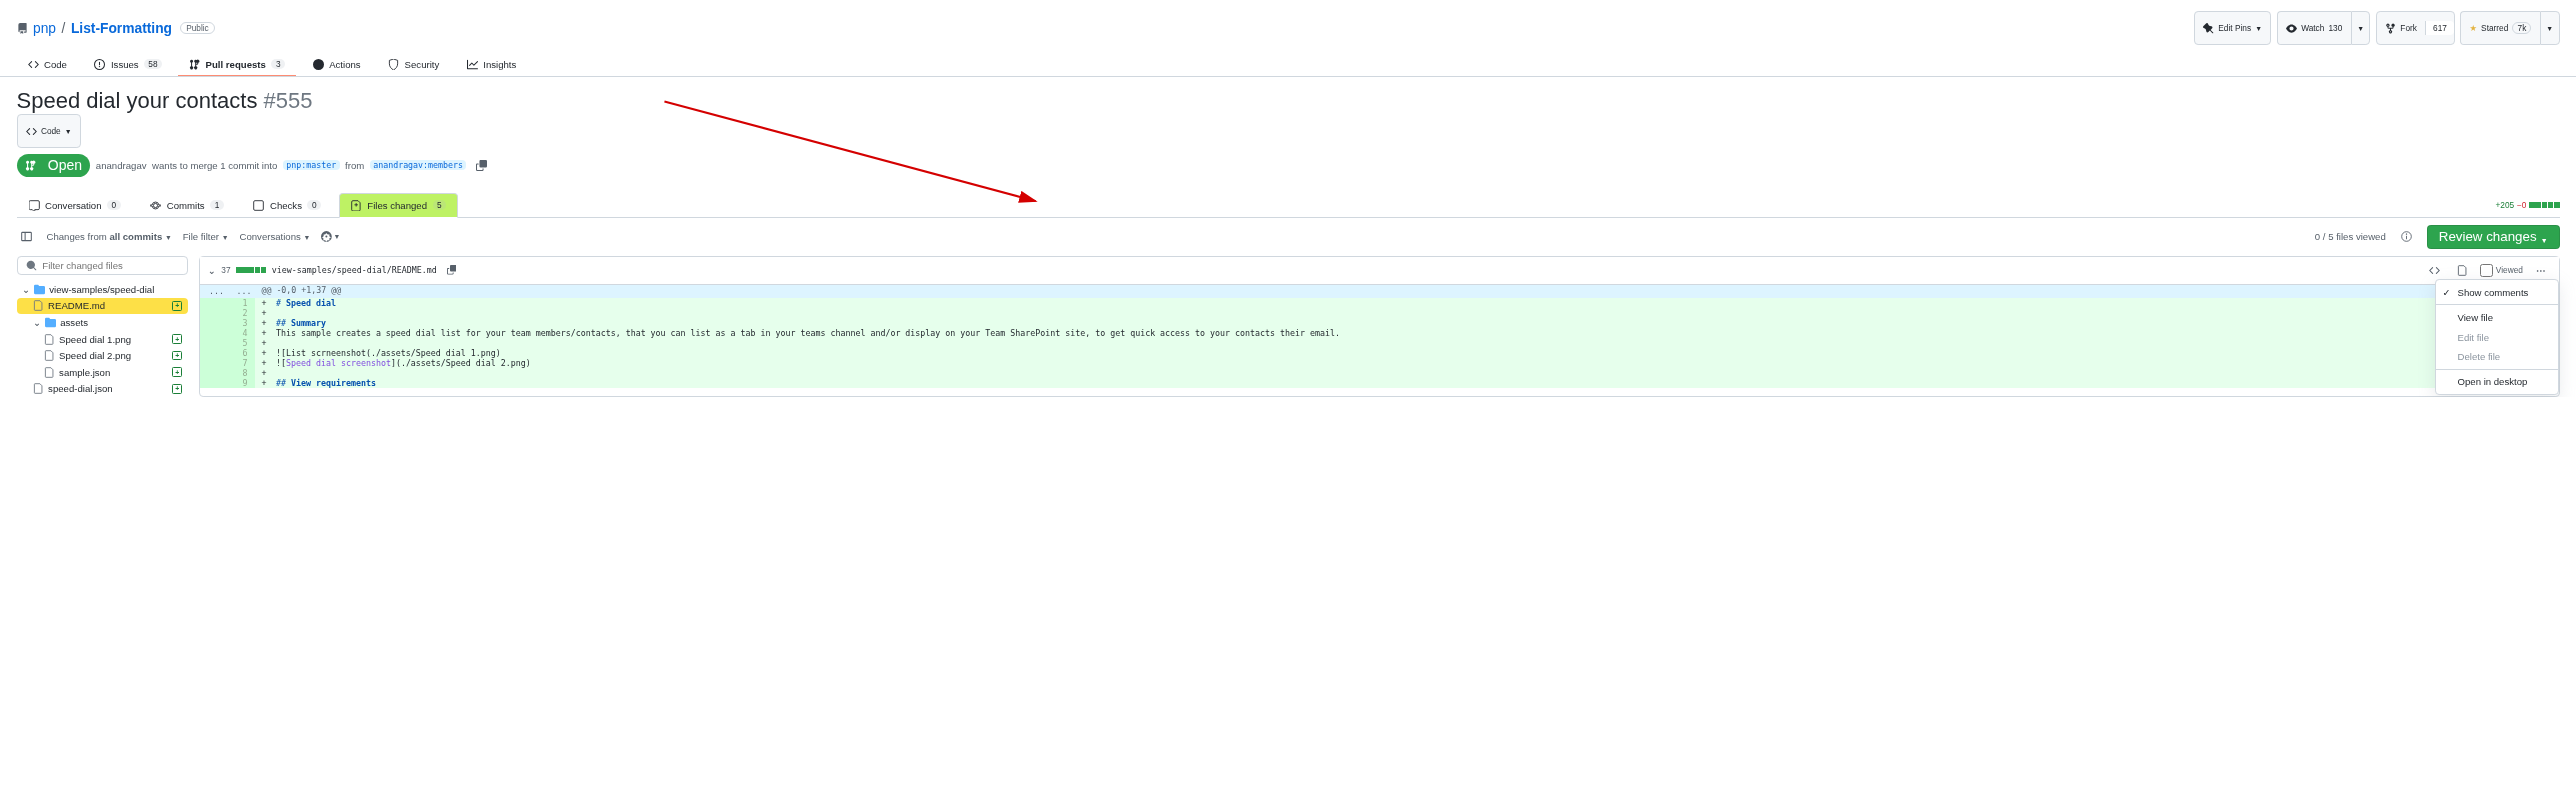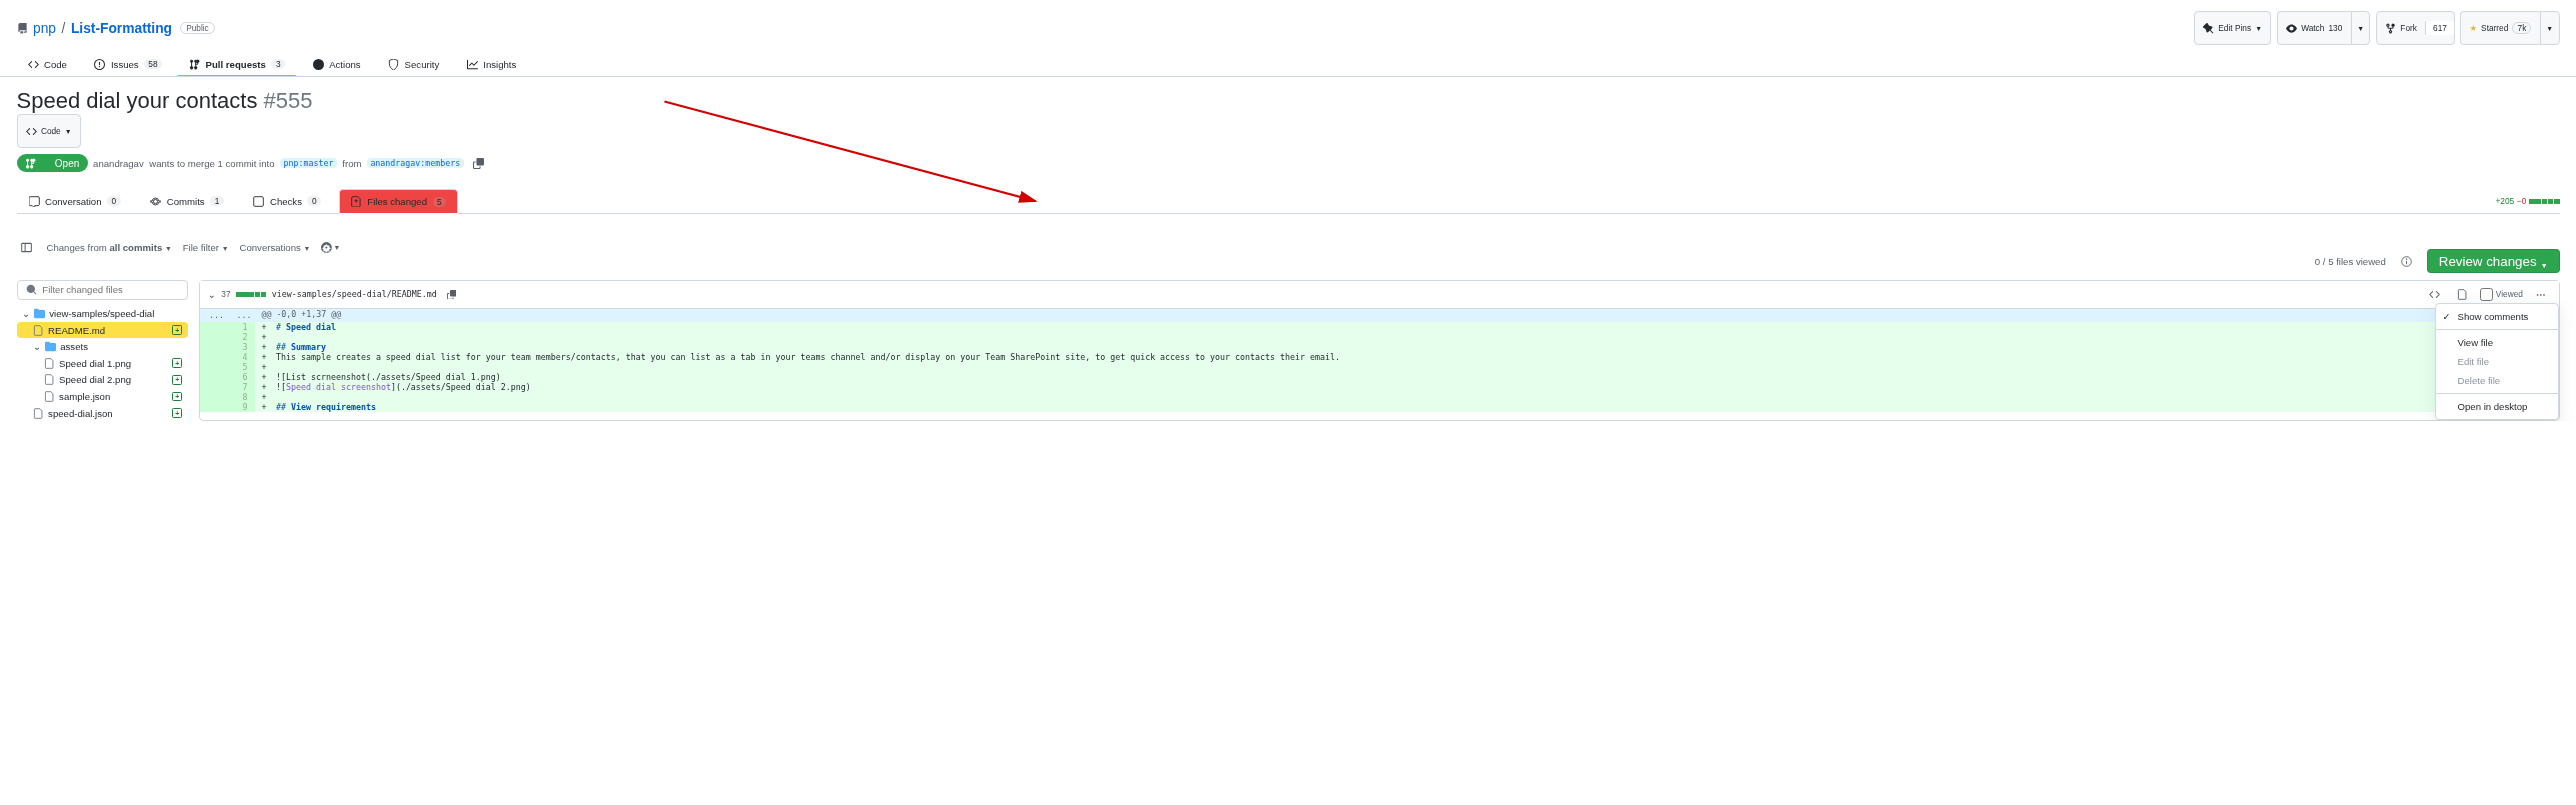--- a/index.html
+++ b/index.html
@@ -25,38 +25,38 @@
 .repo-nav .tab { display: inline-flex; align-items: center; gap: 5.5px; padding: 5.5px 11px; color: #24292f; border-bottom: 1.4px solid transparent; }
 .repo-nav .tab.selected { border-bottom-color: #fd8c73; font-weight: 600; }
 .counter { background: #afb8c133; border-radius: 2em; padding: 0 4.1px; font-size: 8.3px; min-width: 13.8px; text-align: center; color: #24292f; font-weight: 400; }
 
 
 .pr-wrap { padding: 11px 16.5px 0 16.5px; }
 .pr-top { display: flex; justify-content: space-between; align-items: flex-start; flex-direction: column; }
 .pr-title { font-size: 22px; font-weight: 400; }
 .pr-title .num { color: #6e7781; font-weight: 300; }
 .pr-meta { display: flex; align-items: center; gap: 5.5px; margin-top: 5.5px; color: #57606a; }
-.state-open { background: #2da44e; color: #fff; border-radius: 2em; padding: 3.4px 8.3px; font-weight: 500; display: inline-flex; align-items: center; gap: 19px; font-size: 10px; }
+.state-open { background: #2da44e; color: #fff; border-radius: 2em; padding: 3.4px 8.3px; font-weight: 500; display: inline-flex; align-items: center; gap: 12px; font-size: 14px; }
 .branch { background: #ddf4ff; color: #0969da; border-radius: 4.1px; padding: 0 3.4px; font-family: ui-monospace, monospace; font-size: 8.3px; }
 
 
 .pr-tabs { display: flex; gap: 5.5px; border-bottom: 0.7px solid #d0d7de; margin-top: 16.5px; justify-content: space-between; }
 .pr-tabs-left { display: flex; gap: 5.5px; }
 .pr-tabs .tab { display: inline-flex; align-items: center; gap: 5.5px; padding: 5.5px 11px; border: 0.7px solid transparent; border-radius: 4.1px 4.1px 0 0; }
-.pr-tabs .tab.selected { border-color: #d0d7de; border-bottom-color: #fff; background: #ef4444; margin-bottom: -0.7px; }
+.pr-tabs .tab.selected { border-color: #d0d7de; border-bottom-color: #fff; background: #bef264; margin-bottom: -0.7px; }
 .diffstat { display: flex; align-items: center; gap: 2.8px; padding: 5.5px 0; font-size: 8.3px; }
 .add { color: #1a7f37; }
 .del { color: #cf222e; }
 .blocks { display: inline-flex; gap: 0.7px; }
 .blocks span { width: 5.5px; height: 5.5px; background: #2da44e; }
 
 
 .toolbar { display: flex; justify-content: space-between; align-items: center; padding: 6.9px 16.5px; }
 .toolbar-left { display: flex; align-items: center; gap: 11px; color: #57606a; }
-.toolbar-right { display: flex; align-items: center; gap: 11px; margin-top: 28px; }
+.toolbar-right { display: flex; align-items: center; gap: 11px; }
 .btn-primary { background: #2da44e; color: #fff; border: 0.7px solid rgba(27,31,36,0.15); border-radius: 4.1px; padding: 3.4px 11px; font-weight: 500; display: inline-flex; align-items: flex-end; gap: 4.1px; cursor: pointer; }
 
 
 .split { display: flex; padding: 0 16.5px; gap: 11px; }
 .sidebar { width: 171px; flex-shrink: 0; }
 .search-box { border: 0.7px solid #d0d7de; border-radius: 4.1px; padding: 3.4px 8.3px; display: flex; align-items: center; gap: 5.5px; color: #6e7781; }
 .search-box input { border: none; outline: none; flex: 1; font-size: 9.6px; }
 .tree { margin-top: 5.5px; }
 .tree-row { display: flex; align-items: center; gap: 4.1px; padding: 2.8px 5.5px; border-radius: 4.1px; justify-content: space-between; }
 .tree-row.selected { background: #fde047; }

